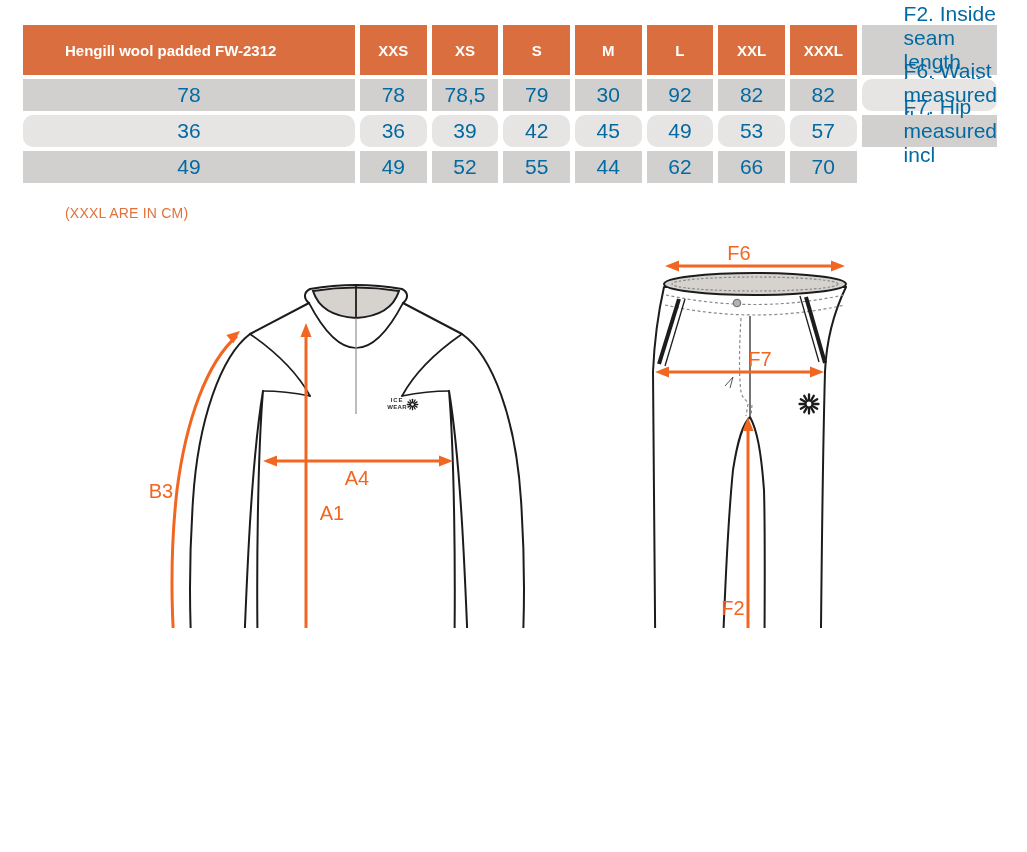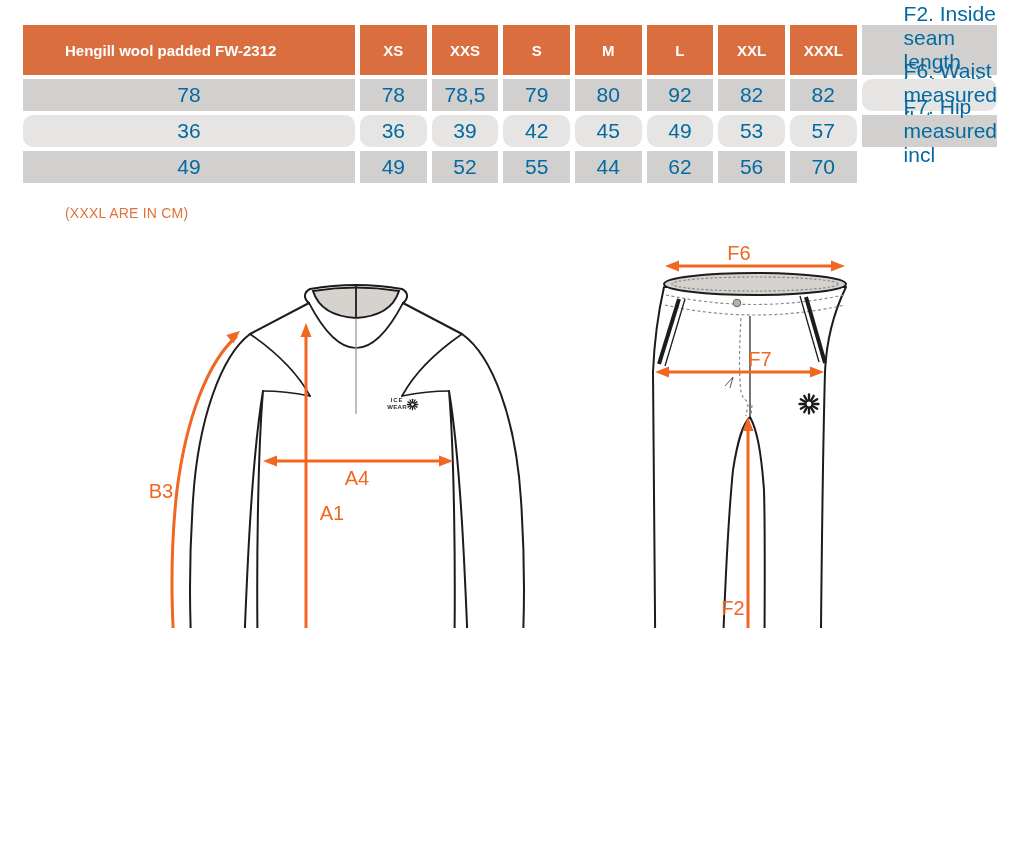--- a/index.html
+++ b/index.html
@@ -45,34 +45,34 @@
   .logotext{fill:#2b2b2b;font-weight:bold;font-family:"Liberation Sans","DejaVu Sans",sans-serif;}
   .flake{stroke:#1c1c1c;stroke-width:2.3;stroke-linecap:round;}
 </style>
 </head>
 <body>
 
 <div id="canvas">
 
   <div id="size-table">
     <div class="hcell title">Hengill wool padded FW-2312</div>
+    <div class="hcell">XXS</div>
     <div class="hcell">XS</div>
-    <div class="hcell">XXS</div>
     <div class="hcell">S</div>
     <div class="hcell">M</div>
     <div class="hcell">L</div>
     <div class="hcell">XXL</div>
     <div class="hcell">XXXL</div>
 
     <div class="cell rowlabel row-dark">F2. Inside seam length incl. cuff</div>
     <div class="cell row-dark">78</div>
     <div class="cell row-dark">78</div>
     <div class="cell row-dark">78,5</div>
     <div class="cell row-dark">79</div>
-    <div class="cell row-dark">80</div>
+    <div class="cell row-dark">30</div>
     <div class="cell row-dark">92</div>
     <div class="cell row-dark">82</div>
     <div class="cell row-dark">82</div>
 
     <div class="cell rowlabel row-light">F6. Waist measured flat</div>
     <div class="cell row-light">36</div>
     <div class="cell row-light">36</div>
     <div class="cell row-light">39</div>
     <div class="cell row-light">42</div>
     <div class="cell row-light">45</div>
@@ -80,21 +80,21 @@
     <div class="cell row-light">53</div>
     <div class="cell row-light">57</div>
 
     <div class="cell rowlabel row-dark">F7. Hip measured incl</div>
     <div class="cell row-dark">49</div>
     <div class="cell row-dark">49</div>
     <div class="cell row-dark">52</div>
     <div class="cell row-dark">55</div>
     <div class="cell row-dark">44</div>
     <div class="cell row-dark">62</div>
-    <div class="cell row-dark">56</div>
+    <div class="cell row-dark">66</div>
     <div class="cell row-dark">70</div>
   </div>
 
   <div id="sizes-note">(XXXL ARE IN CM)</div>
 
   <svg id="diagram-svg" width="1027" height="852" viewBox="0 0 1027 852" xmlns="http://www.w3.org/2000/svg">
 
     <g>
 
       <path class="outline" d="

